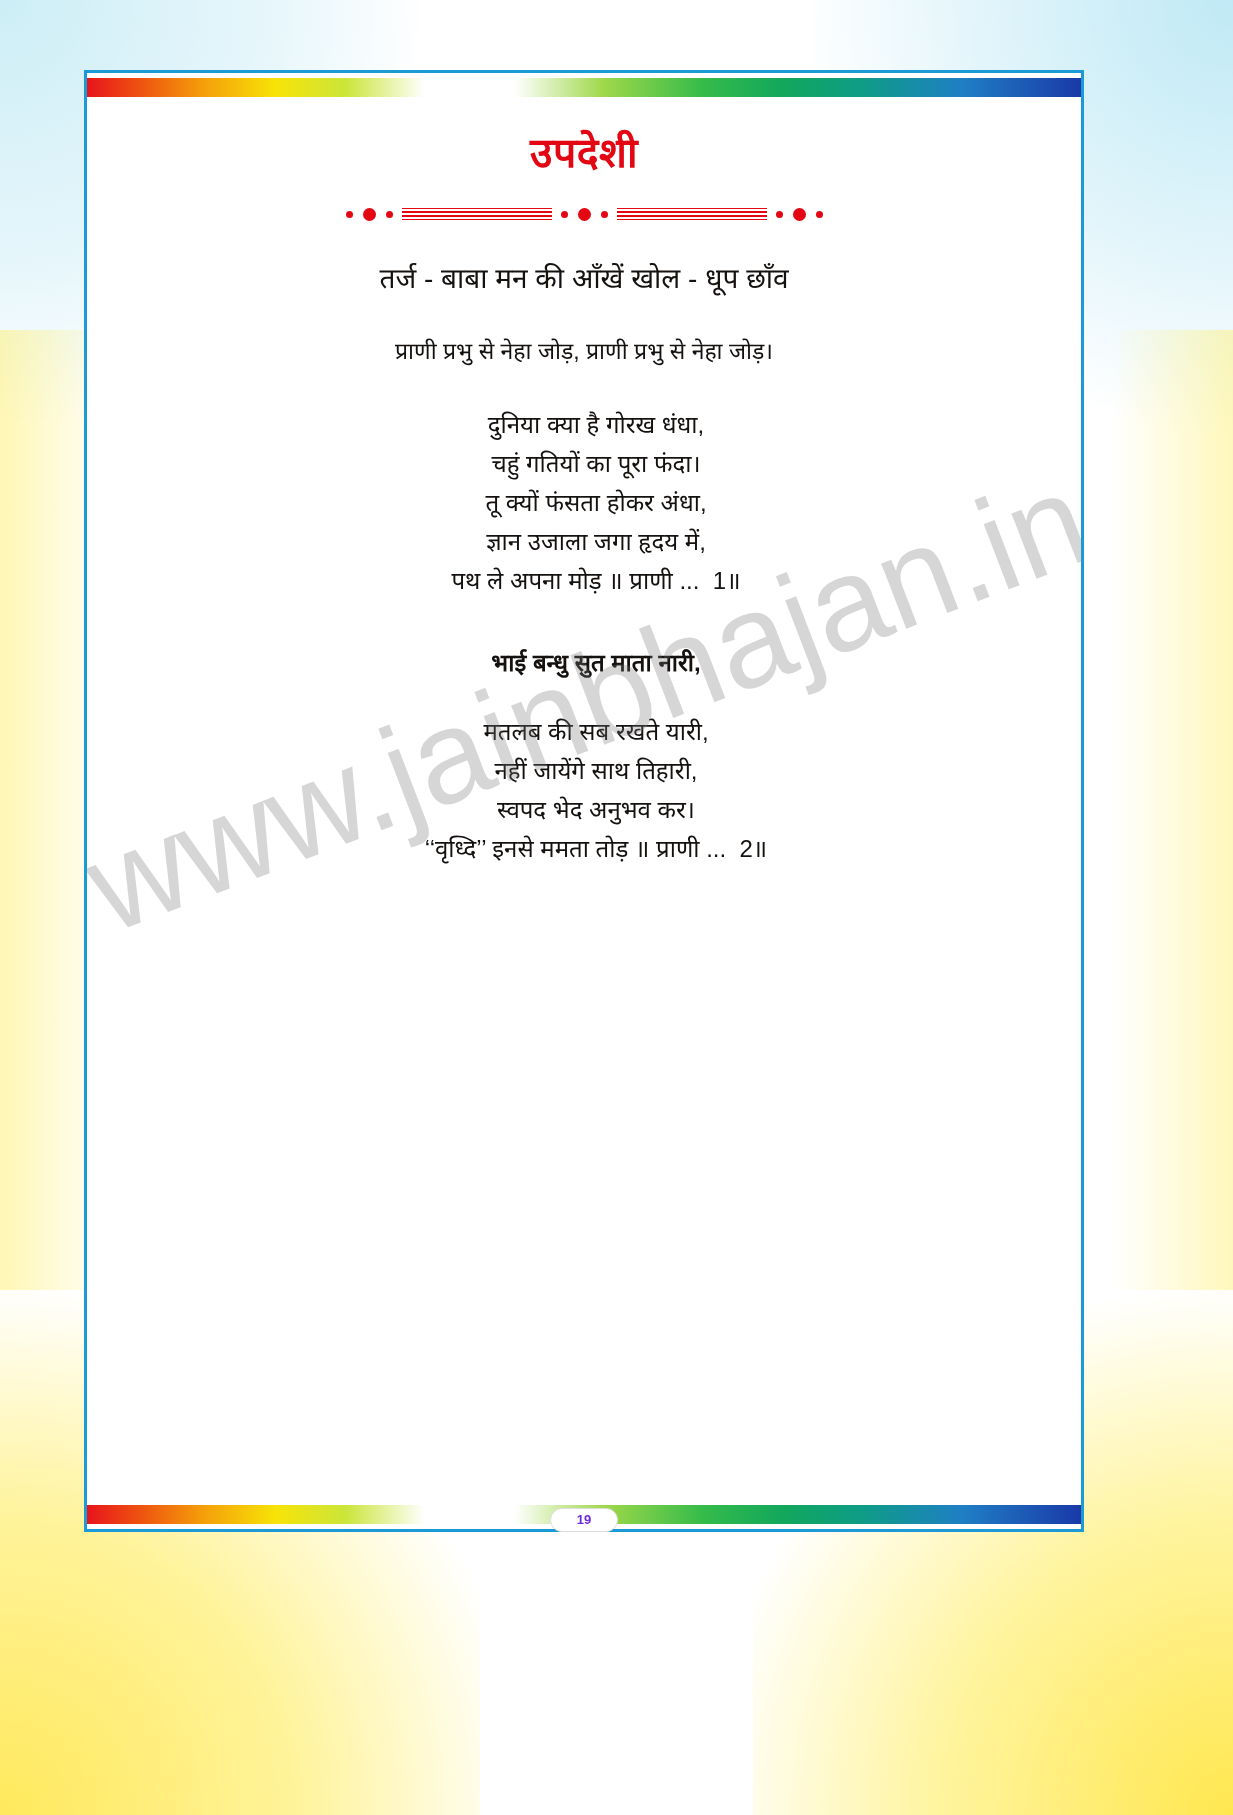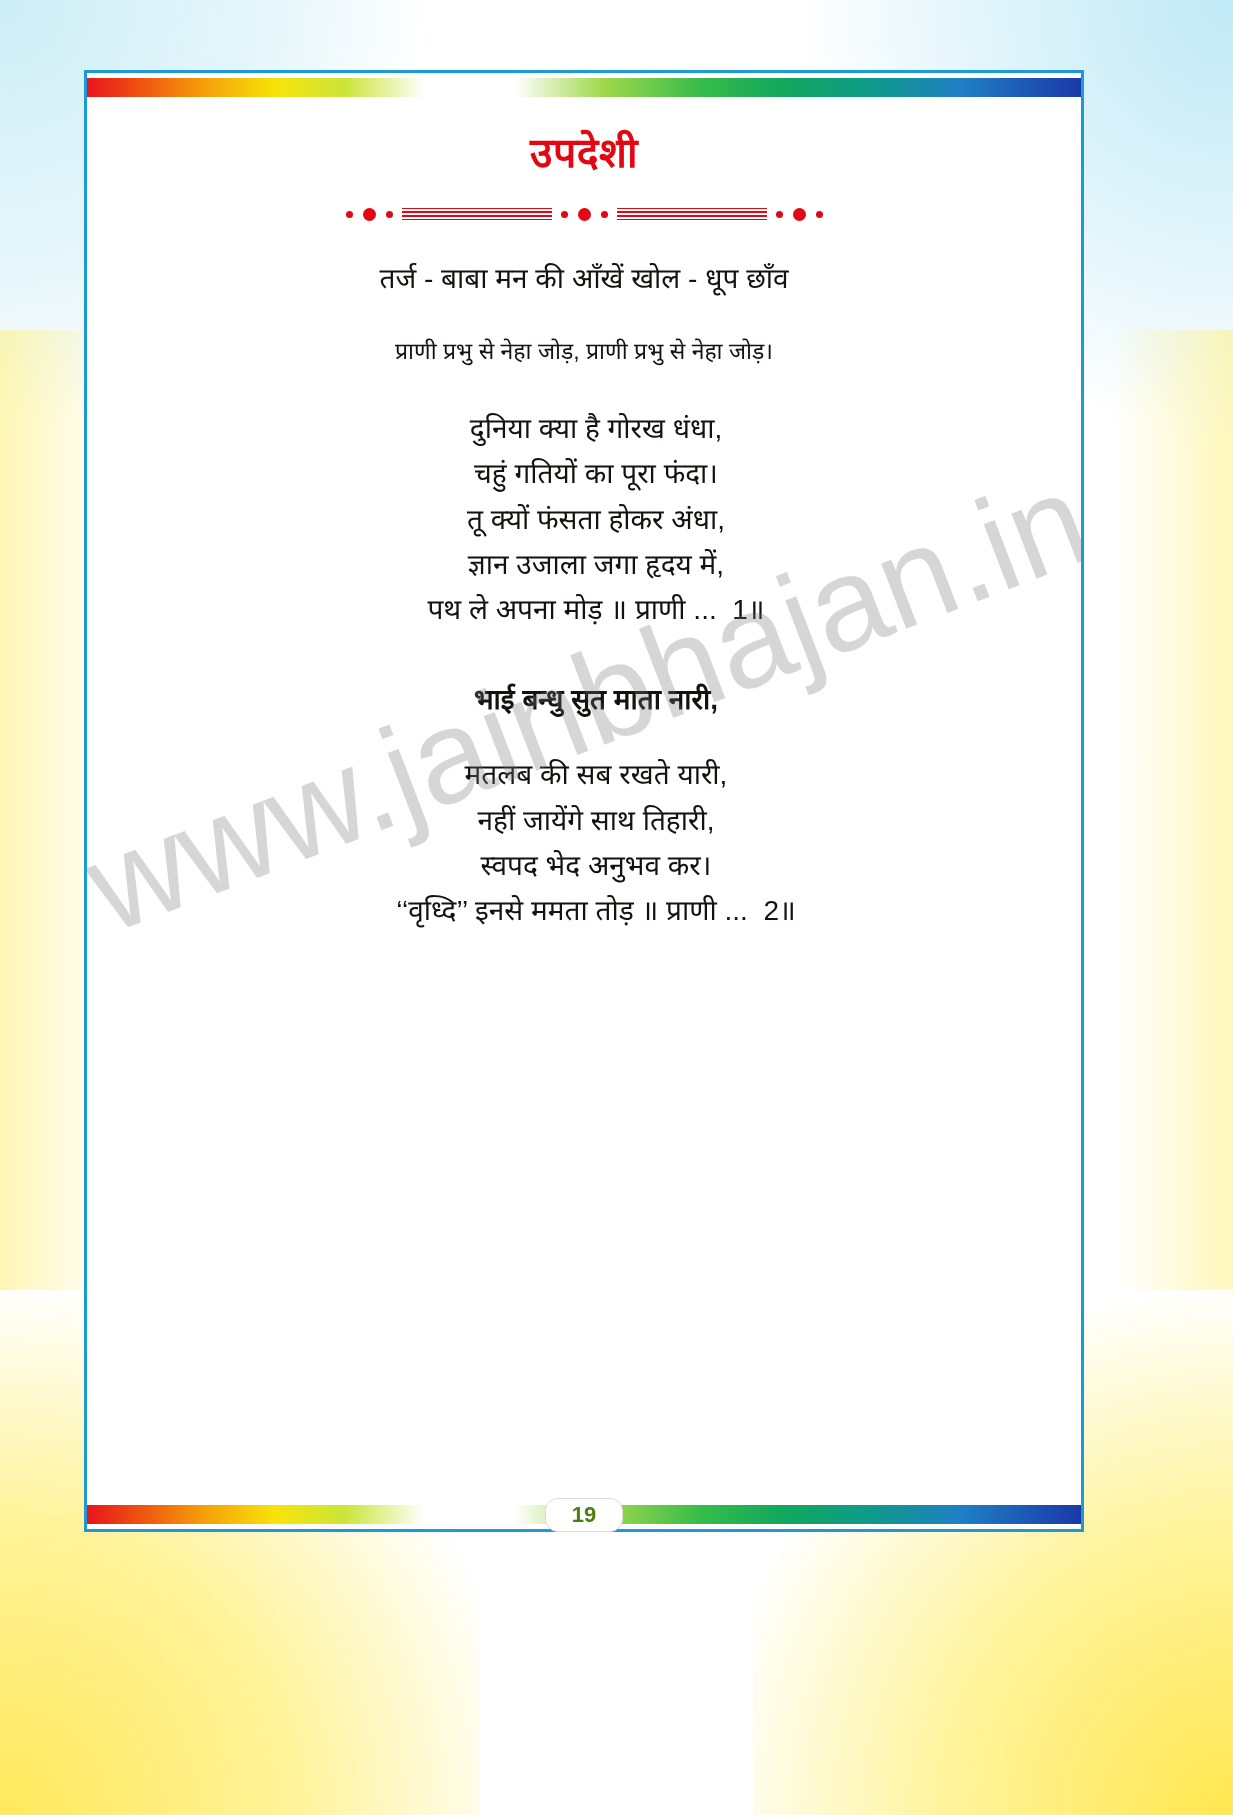--- a/index.html
+++ b/index.html
@@ -157,21 +157,21 @@
   .refrain {
     text-align: center;
     font-size: 23px;
     margin-top: 34px;
   }
   .stanza {
     margin-top: 36px;
     text-align: center;
   }
   .stanza .line {
-    font-size: 28px;
+    font-size: 24px;
     line-height: 1.62;
     white-space: pre;
     padding-left: 24px;
   }
   .stanza.stanza-2 {
     margin-top: 44px;
   }
   .stanza.stanza-2 .line.gap-after {
     margin-bottom: 30px;
     font-weight: bold;
@@ -198,22 +198,22 @@
     position: absolute;
     bottom: -3px;
     left: 0;
     width: 100%;
     display: flex;
     justify-content: center;
     pointer-events: none;
   }
   .page-number {
     background: #ffffff;
-    color: #4d7c0f;
-    font-size: 22px;
+    color: #6d28d9;
+    font-size: 13px;
     font-weight: bold;
     font-family: "Liberation Sans", sans-serif;
     padding: 4px 26px;
     border-radius: 13px;
     border: 1px solid #dddddd;
     line-height: 1.1;
   }
 </style>
 </head>
 <body>

